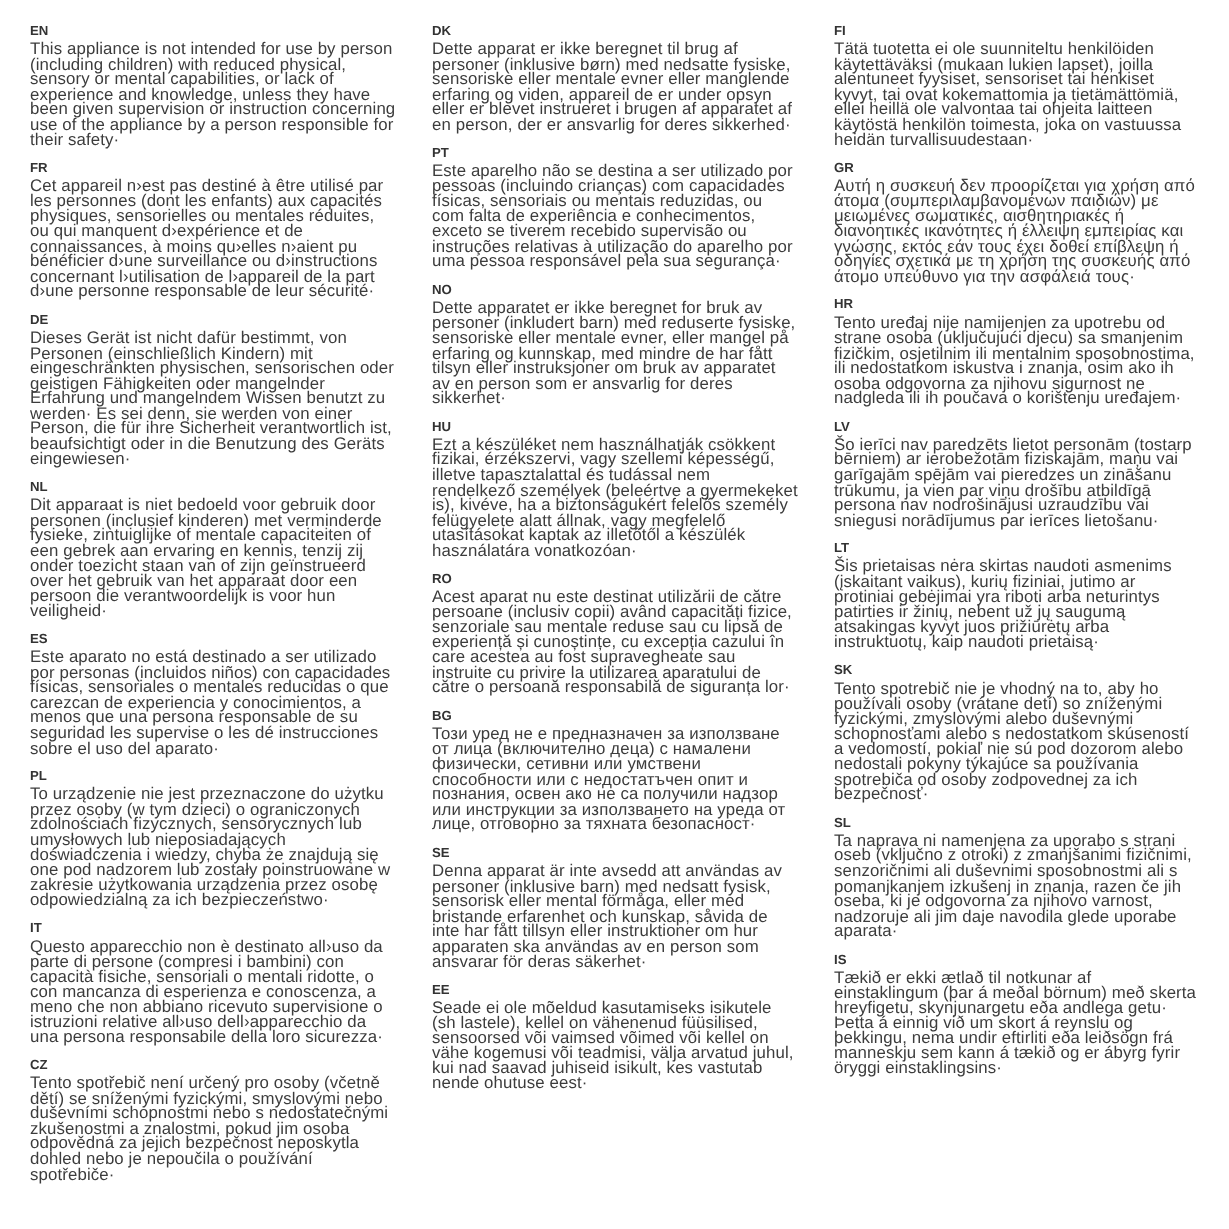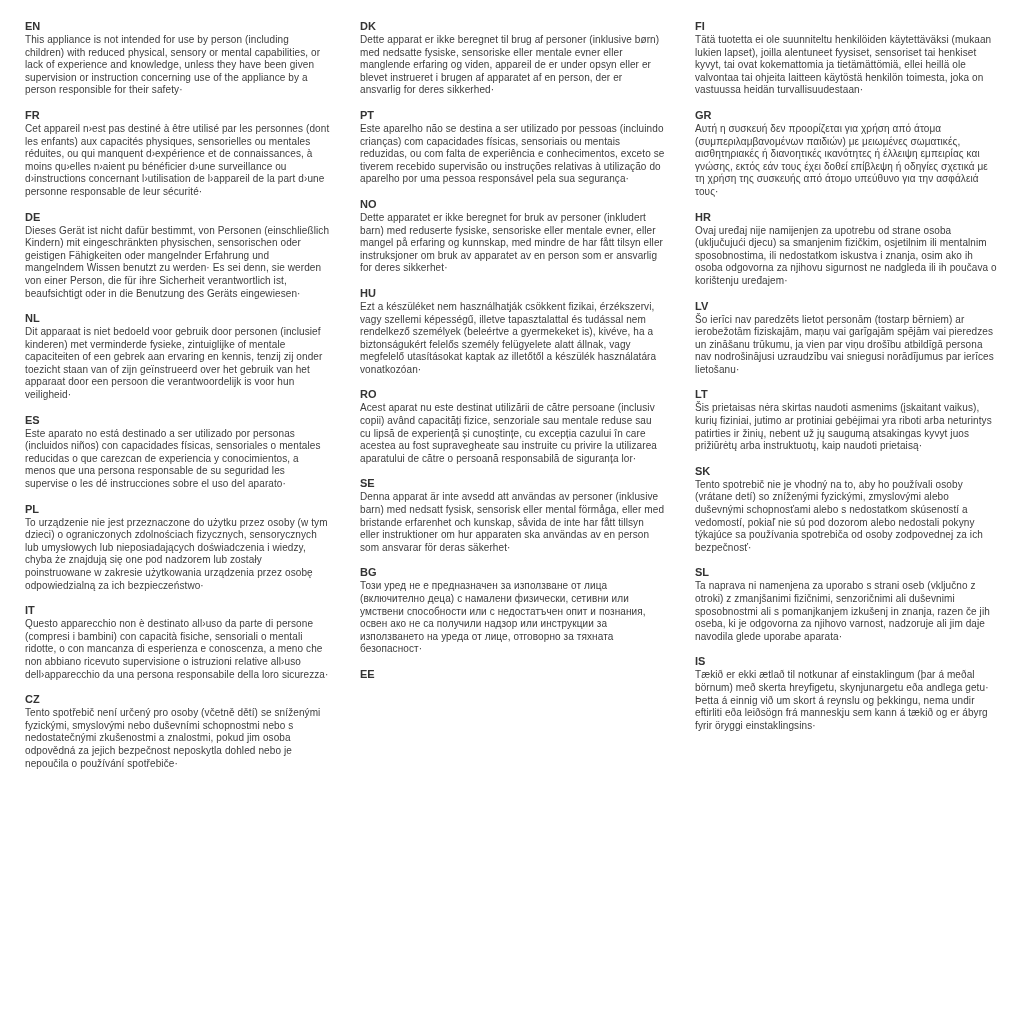--- a/index.html
+++ b/index.html
@@ -21,21 +21,21 @@
   }
   .lang { margin-bottom: 12px; }
   .code {
     font-size: 11px;
     font-weight: bold;
     line-height: 13px;
     margin-bottom: 1px;
     color: #333333;
   }
   .txt {
-    font-size: 10px;
+    font-size: 14px;
     line-height: 12.6px;
     letter-spacing: 0.1px;
   }
 </style>
 </head>
 <body>
 
 <div class="page">
 
   <div class="col">
@@ -88,44 +88,45 @@
     </section>
     <section class="lang">
       <h2 class="code">HU</h2>
       <p class="txt">Ezt a készüléket nem használhatják csökkent fizikai, érzékszervi, vagy szellemi képességű, illetve tapasztalattal és tudással nem rendelkező személyek (beleértve a gyermekeket is), kivéve, ha a biztonságukért felelős személy felügyelete alatt állnak, vagy megfelelő utasításokat kaptak az illetőtől a készülék használatára vonatkozóan·</p>
     </section>
     <section class="lang">
       <h2 class="code">RO</h2>
       <p class="txt">Acest aparat nu este destinat utilizării de către persoane (inclusiv copii) având capacități fizice, senzoriale sau mentale reduse sau cu lipsă de experiență și cunoștințe, cu excepția cazului în care acestea au fost supravegheate sau instruite cu privire la utilizarea aparatului de către o persoană responsabilă de siguranța lor·</p>
     </section>
     <section class="lang">
+      <h2 class="code">BG</h2>
+      <p class="txt">Този уред не е предназначен за използване от лица (включително деца) с намалени физически, сетивни или умствени способности или с недостатъчен опит и познания, освен ако не са получили надзор или инструкции за използването на уреда от лице, отговорно за тяхната безопасност·</p>
+    </section>
+    <section class="lang">
       <h2 class="code">SE</h2>
       <p class="txt">Denna apparat är inte avsedd att användas av personer (inklusive barn) med nedsatt fysisk, sensorisk eller mental förmåga, eller med bristande erfarenhet och kunskap, såvida de inte har fått tillsyn eller instruktioner om hur apparaten ska användas av en person som ansvarar för deras säkerhet·</p>
     </section>
     <section class="lang">
-      <h2 class="code">BG</h2>
-      <p class="txt">Този уред не е предназначен за използване от лица (включително деца) с намалени физически, сетивни или умствени способности или с недостатъчен опит и познания, освен ако не са получили надзор или инструкции за използването на уреда от лице, отговорно за тяхната безопасност·</p>
-    </section>
-    <section class="lang">
       <h2 class="code">EE</h2>
+      <p class="txt">Seade ei ole mõeldud kasutamiseks isikutele (sh lastele), kellel on vähenenud füüsilised, sensoorsed või vaimsed võimed või kellel on vähe kogemusi või teadmisi, välja arvatud juhul, kui nad saavad juhiseid isikult, kes vastutab nende ohutuse eest·</p>
     </section>
   </div>
 
   <div class="col">
     <section class="lang">
       <h2 class="code">FI</h2>
       <p class="txt">Tätä tuotetta ei ole suunniteltu henkilöiden käytettäväksi (mukaan lukien lapset), joilla alentuneet fyysiset, sensoriset tai henkiset kyvyt, tai ovat kokemattomia ja tietämättömiä, ellei heillä ole valvontaa tai ohjeita laitteen käytöstä henkilön toimesta, joka on vastuussa heidän turvallisuudestaan·</p>
     </section>
     <section class="lang">
       <h2 class="code">GR</h2>
       <p class="txt">Αυτή η συσκευή δεν προορίζεται για χρήση από άτομα (συμπεριλαμβανομένων παιδιών) με μειωμένες σωματικές, αισθητηριακές ή διανοητικές ικανότητες ή έλλειψη εμπειρίας και γνώσης, εκτός εάν τους έχει δοθεί επίβλεψη ή οδηγίες σχετικά με τη χρήση της συσκευής από άτομο υπεύθυνο για την ασφάλειά τους·</p>
     </section>
     <section class="lang">
       <h2 class="code">HR</h2>
-      <p class="txt">Ovaj uređaj nije namijenjen za upotrebu od strane osoba (uključujući djecu) sa smanjenim fizičkim, osjetilnim ili mentalnim sposobnostima, ili nedostatkom iskustva i znanja, osim ako ih osoba odgovorna za njihovu sigurnost ne nadgleda ili ih poučava o korištenju uređajem·</p>
+      <p class="txt">Tento uređaj nije namijenjen za upotrebu od strane osoba (uključujući djecu) sa smanjenim fizičkim, osjetilnim ili mentalnim sposobnostima, ili nedostatkom iskustva i znanja, osim ako ih osoba odgovorna za njihovu sigurnost ne nadgleda ili ih poučava o korištenju uređajem·</p>
     </section>
     <section class="lang">
       <h2 class="code">LV</h2>
       <p class="txt">Šo ierīci nav paredzēts lietot personām (tostarp bērniem) ar ierobežotām fiziskajām, maņu vai garīgajām spējām vai pieredzes un zināšanu trūkumu, ja vien par viņu drošību atbildīgā persona nav nodrošinājusi uzraudzību vai sniegusi norādījumus par ierīces lietošanu·</p>
     </section>
     <section class="lang">
       <h2 class="code">LT</h2>
       <p class="txt">Šis prietaisas nėra skirtas naudoti asmenims (įskaitant vaikus), kurių fiziniai, jutimo ar protiniai gebėjimai yra riboti arba neturintys patirties ir žinių, nebent už jų saugumą atsakingas kyvyt juos prižiūrėtų arba instruktuotų, kaip naudoti prietaisą·</p>
     </section>
     <section class="lang">

